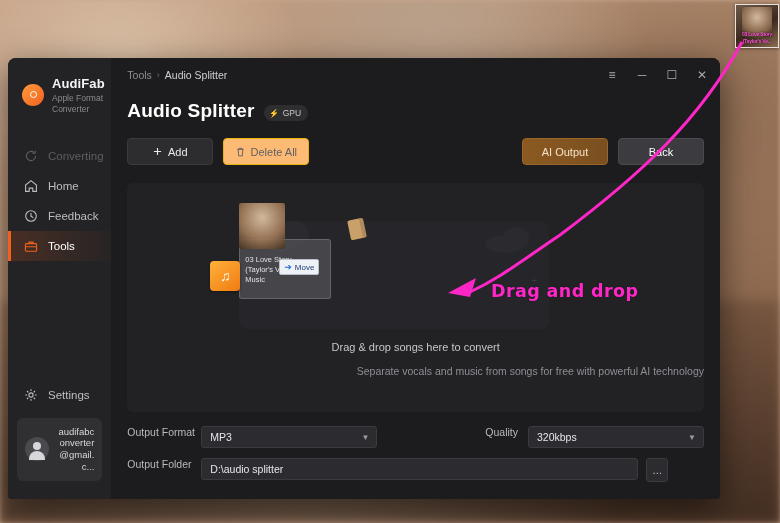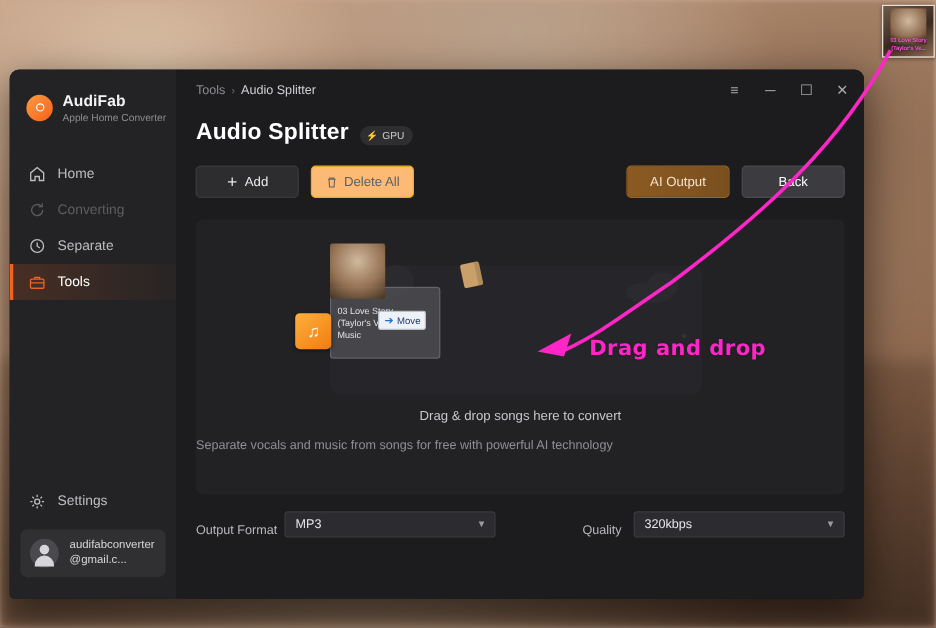--- a/index.html
+++ b/index.html
@@ -152,20 +152,21 @@
   .nav-ico {
     width: 14px; height: 14px;
     flex: 0 0 auto;
     display: block;
   }
   .nav-bottom {
     margin-top: auto;
     display: flex;
     flex-direction: column;
     padding-bottom: 8px;
+    text-align: right;
   }
   .account {
     margin: 8px 9px 10px 9px;
     background: #303032;
     border-radius: 6px;
     display: flex;
     align-items: center;
     gap: 9px;
     padding: 8px 8px;
   }
@@ -337,21 +338,21 @@
     left: 0; right: 0;
     top: 158px;
     text-align: center;
     color: #c6c6cb;
     font-size: 11px;
   }
   .drop-text2 {
     position: absolute;
     left: 0; right: 0;
     top: 182px;
-    text-align: left;
+    text-align: right;
     color: #8e8e95;
     font-size: 10.5px;
   }
 
   
   .drag-ghost {
     position: absolute;
     left: 112px; top: 56px;
     width: 90px; height: 58px;
     background: rgba(95,95,100,0.55);
@@ -412,21 +413,21 @@
     transform: rotate(-12deg);
     box-shadow: inset -4px 0 0 rgba(0,0,0,0.12);
   }
 
   
   .form {
     padding: 14px 16px 0 16px;
   }
   .form-row {
     display: flex;
-    align-items: flex-end;
+    align-items: flex-start;
     margin-bottom: 10px;
   }
   .form-label {
     color: #b8b8be;
     font-size: 10.5px;
     width: 74px;
     flex: 0 0 auto;
   }
   .select {
     height: 22px;
@@ -446,21 +447,21 @@
     right: 7px; top: 50%;
     transform: translateY(-50%);
     color: #9a9aa0;
     font-size: 8px;
   }
   .sel-format { width: 176px; }
   .sel-quality { width: 176px; }
   .q-label {
     color: #b8b8be;
     font-size: 10.5px;
-    margin-left: 72px;
+    margin-left: 108px;
     margin-right: 10px;
   }
   .path-input {
     height: 22px;
     width: 437px;
     background: #2c2c30;
     border: 1px solid #3a3a3f;
     border-radius: 3px;
     color: #e6e6ea;
     font-size: 10.5px;
@@ -512,47 +513,47 @@
 </div>
 
 <div class="window">
 
   <div class="sidebar">
 
     <div class="brand">
       <div class="brand-logo"></div>
       <div class="brand-text">
         <div class="brand-title">AudiFab</div>
-        <div class="brand-sub">Apple Home Converter</div>
+        <div class="brand-sub">Apple Format Converter</div>
       </div>
     </div>
 
     <div class="nav">
-
-      <div class="nav-item">
-        <svg class="nav-ico" viewBox="0 0 14 14">
-          <path d="M7 1.6 1.6 6.1v6.3h3.6V9.1h3.6v3.3h3.6V6.1z" fill="none" stroke="#bdbdc2" stroke-width="1.1"></path>
-        </svg>
-        <span>Home</span>
-      </div>
 
       <div class="nav-item dim">
         <svg class="nav-ico" viewBox="0 0 14 14">
           <path d="M11.6 7a4.6 4.6 0 1 1-1.4-3.3" fill="none" stroke="#5d5d62" stroke-width="1.1"></path>
           <path d="M11.2 1.4v2.8H8.4" fill="none" stroke="#5d5d62" stroke-width="1.1"></path>
         </svg>
         <span>Converting</span>
       </div>
 
       <div class="nav-item">
         <svg class="nav-ico" viewBox="0 0 14 14">
+          <path d="M7 1.6 1.6 6.1v6.3h3.6V9.1h3.6v3.3h3.6V6.1z" fill="none" stroke="#bdbdc2" stroke-width="1.1"></path>
+        </svg>
+        <span>Home</span>
+      </div>
+
+      <div class="nav-item">
+        <svg class="nav-ico" viewBox="0 0 14 14">
           <circle cx="7" cy="7" r="5.3" fill="none" stroke="#bdbdc2" stroke-width="1.1"></circle>
           <path d="M7 4.1V7.2l2.3 1.5" fill="none" stroke="#bdbdc2" stroke-width="1.1"></path>
         </svg>
-        <span>Separate</span>
+        <span>Feedback</span>
       </div>
 
       <div class="nav-item active">
         <svg class="nav-ico" viewBox="0 0 14 14">
           <rect x="1.4" y="4.6" width="11.2" height="7.6" rx="1" fill="none" stroke="#f2621f" stroke-width="1.1"></rect>
           <path d="M5 4.6V3.1h4v1.5" fill="none" stroke="#f2621f" stroke-width="1.1"></path>
           <path d="M1.4 7.8h11.2" stroke="#f2621f" stroke-width="1.1"></path>
         </svg>
         <span>Tools</span>
       </div>
@@ -657,20 +658,29 @@
         <div class="select sel-format">
           <span>MP3</span>
           <span class="chev">▼</span>
         </div>
         <div class="q-label">Quality</div>
         <div class="select sel-quality">
           <span>320kbps</span>
           <span class="chev">▼</span>
         </div>
       </div>
+      <div class="form-row">
+        <div class="form-label">Output Folder</div>
+        <div class="path-input">
+          <span>D:\audio splitter</span>
+        </div>
+        <div class="browse">
+          <span>…</span>
+        </div>
+      </div>
     </div>
   </div>
 </div>
 
 <div class="overlay">
   <svg width="780" height="523" viewBox="0 0 780 523">
     <path d="M742 42 C 700 120, 640 175, 560 235 C 520 262, 500 278, 470 292" fill="none" stroke="#ff26c8" stroke-width="3"></path>
     <path d="M448 293 L 476 278 L 470 297 Z" fill="#ff26c8"></path>
   </svg>
   <div class="drag-label">Drag and drop</div>

